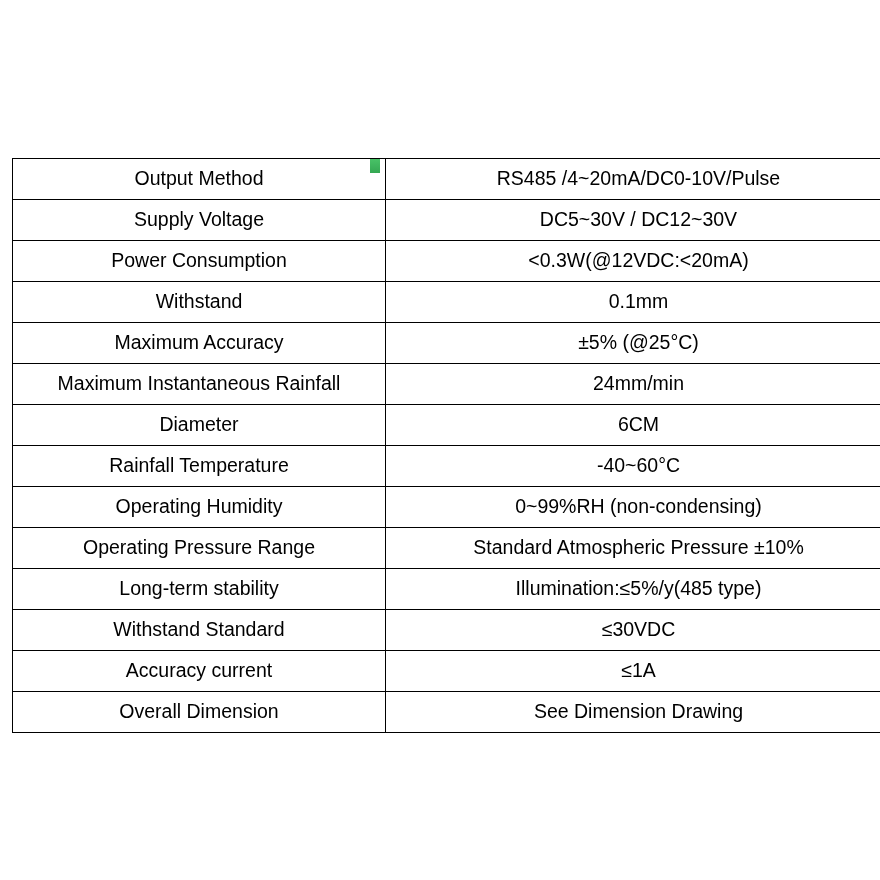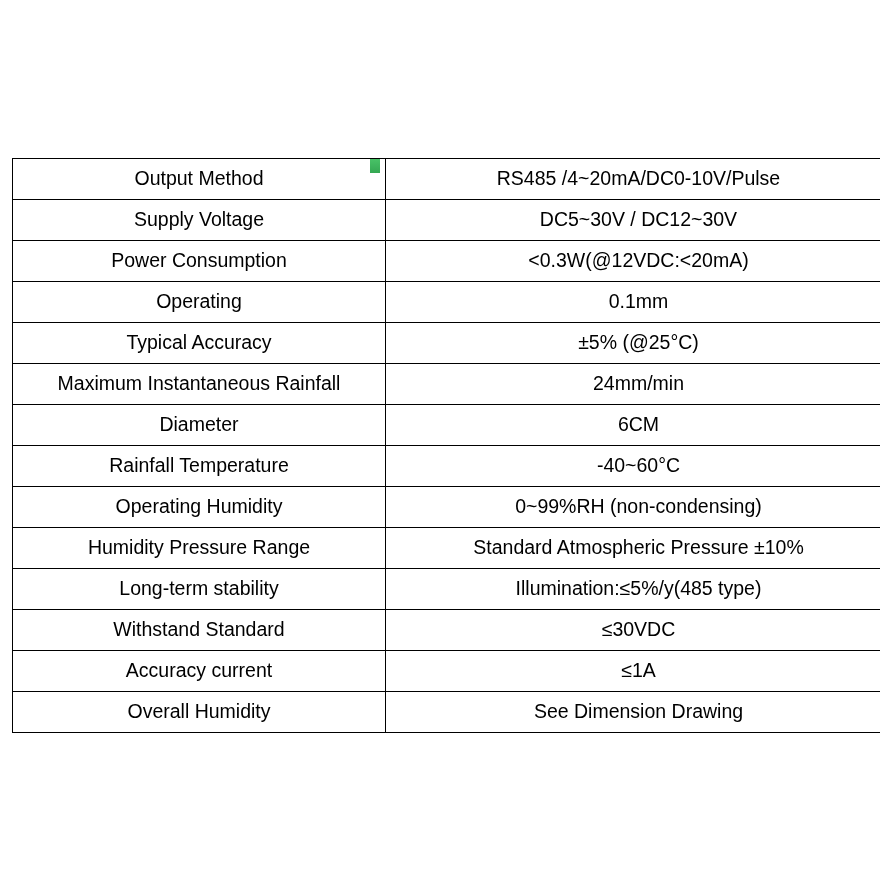--- a/index.html
+++ b/index.html
@@ -69,61 +69,61 @@
       </tr>
       <tr>
         <td class="param">Supply Voltage</td>
         <td class="value">DC5~30V / DC12~30V</td>
       </tr>
       <tr>
         <td class="param">Power Consumption</td>
         <td class="value">&lt;0.3W(@12VDC:&lt;20mA)</td>
       </tr>
       <tr>
-        <td class="param">Operating</td>
+        <td class="param">Withstand</td>
         <td class="value">0.1mm</td>
       </tr>
       <tr>
-        <td class="param">Typical Accuracy</td>
+        <td class="param">Maximum Accuracy</td>
         <td class="value">±5% (@25°C)</td>
       </tr>
       <tr>
         <td class="param">Maximum Instantaneous Rainfall</td>
         <td class="value">24mm/min</td>
       </tr>
       <tr>
         <td class="param">Diameter</td>
         <td class="value">6CM</td>
       </tr>
       <tr>
         <td class="param">Rainfall Temperature</td>
         <td class="value">-40~60°C</td>
       </tr>
       <tr>
         <td class="param">Operating Humidity</td>
         <td class="value">0~99%RH (non-condensing)</td>
       </tr>
       <tr>
-        <td class="param">Humidity Pressure Range</td>
+        <td class="param">Operating Pressure Range</td>
         <td class="value">Standard Atmospheric Pressure ±10%</td>
       </tr>
       <tr>
         <td class="param">Long-term stability</td>
         <td class="value">Illumination:≤5%/y(485 type)</td>
       </tr>
       <tr>
         <td class="param">Withstand Standard</td>
         <td class="value">≤30VDC</td>
       </tr>
       <tr>
         <td class="param">Accuracy current</td>
         <td class="value">≤1A</td>
       </tr>
       <tr>
-        <td class="param">Overall Humidity</td>
+        <td class="param">Overall Dimension</td>
         <td class="value">See Dimension Drawing</td>
       </tr>
     </tbody>
   </table>
 
   <div class="green-mark"></div>
 
 </div>
 
 </body></html>

